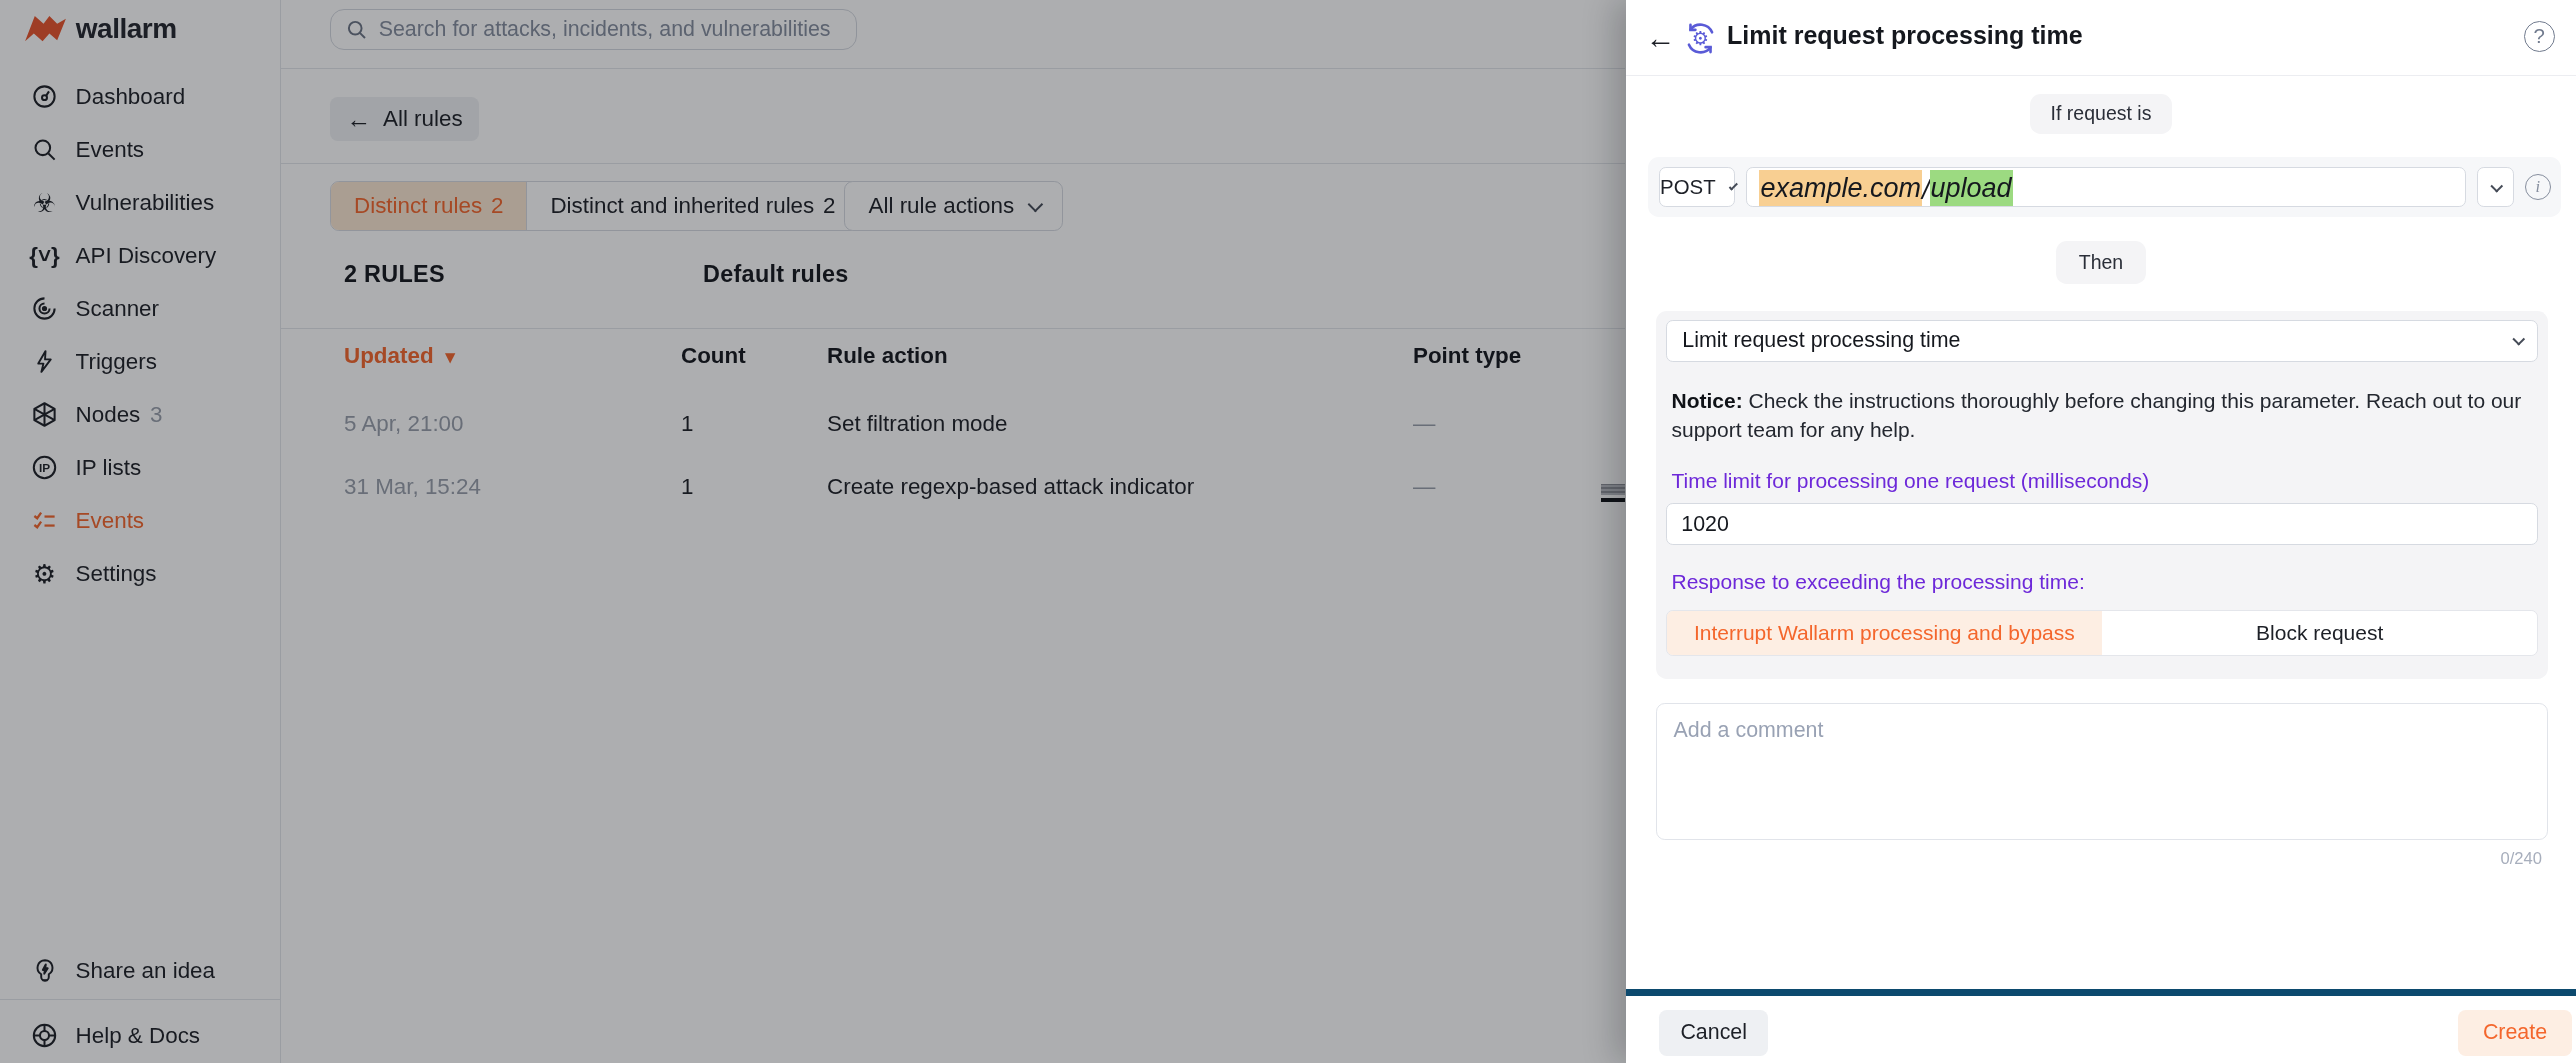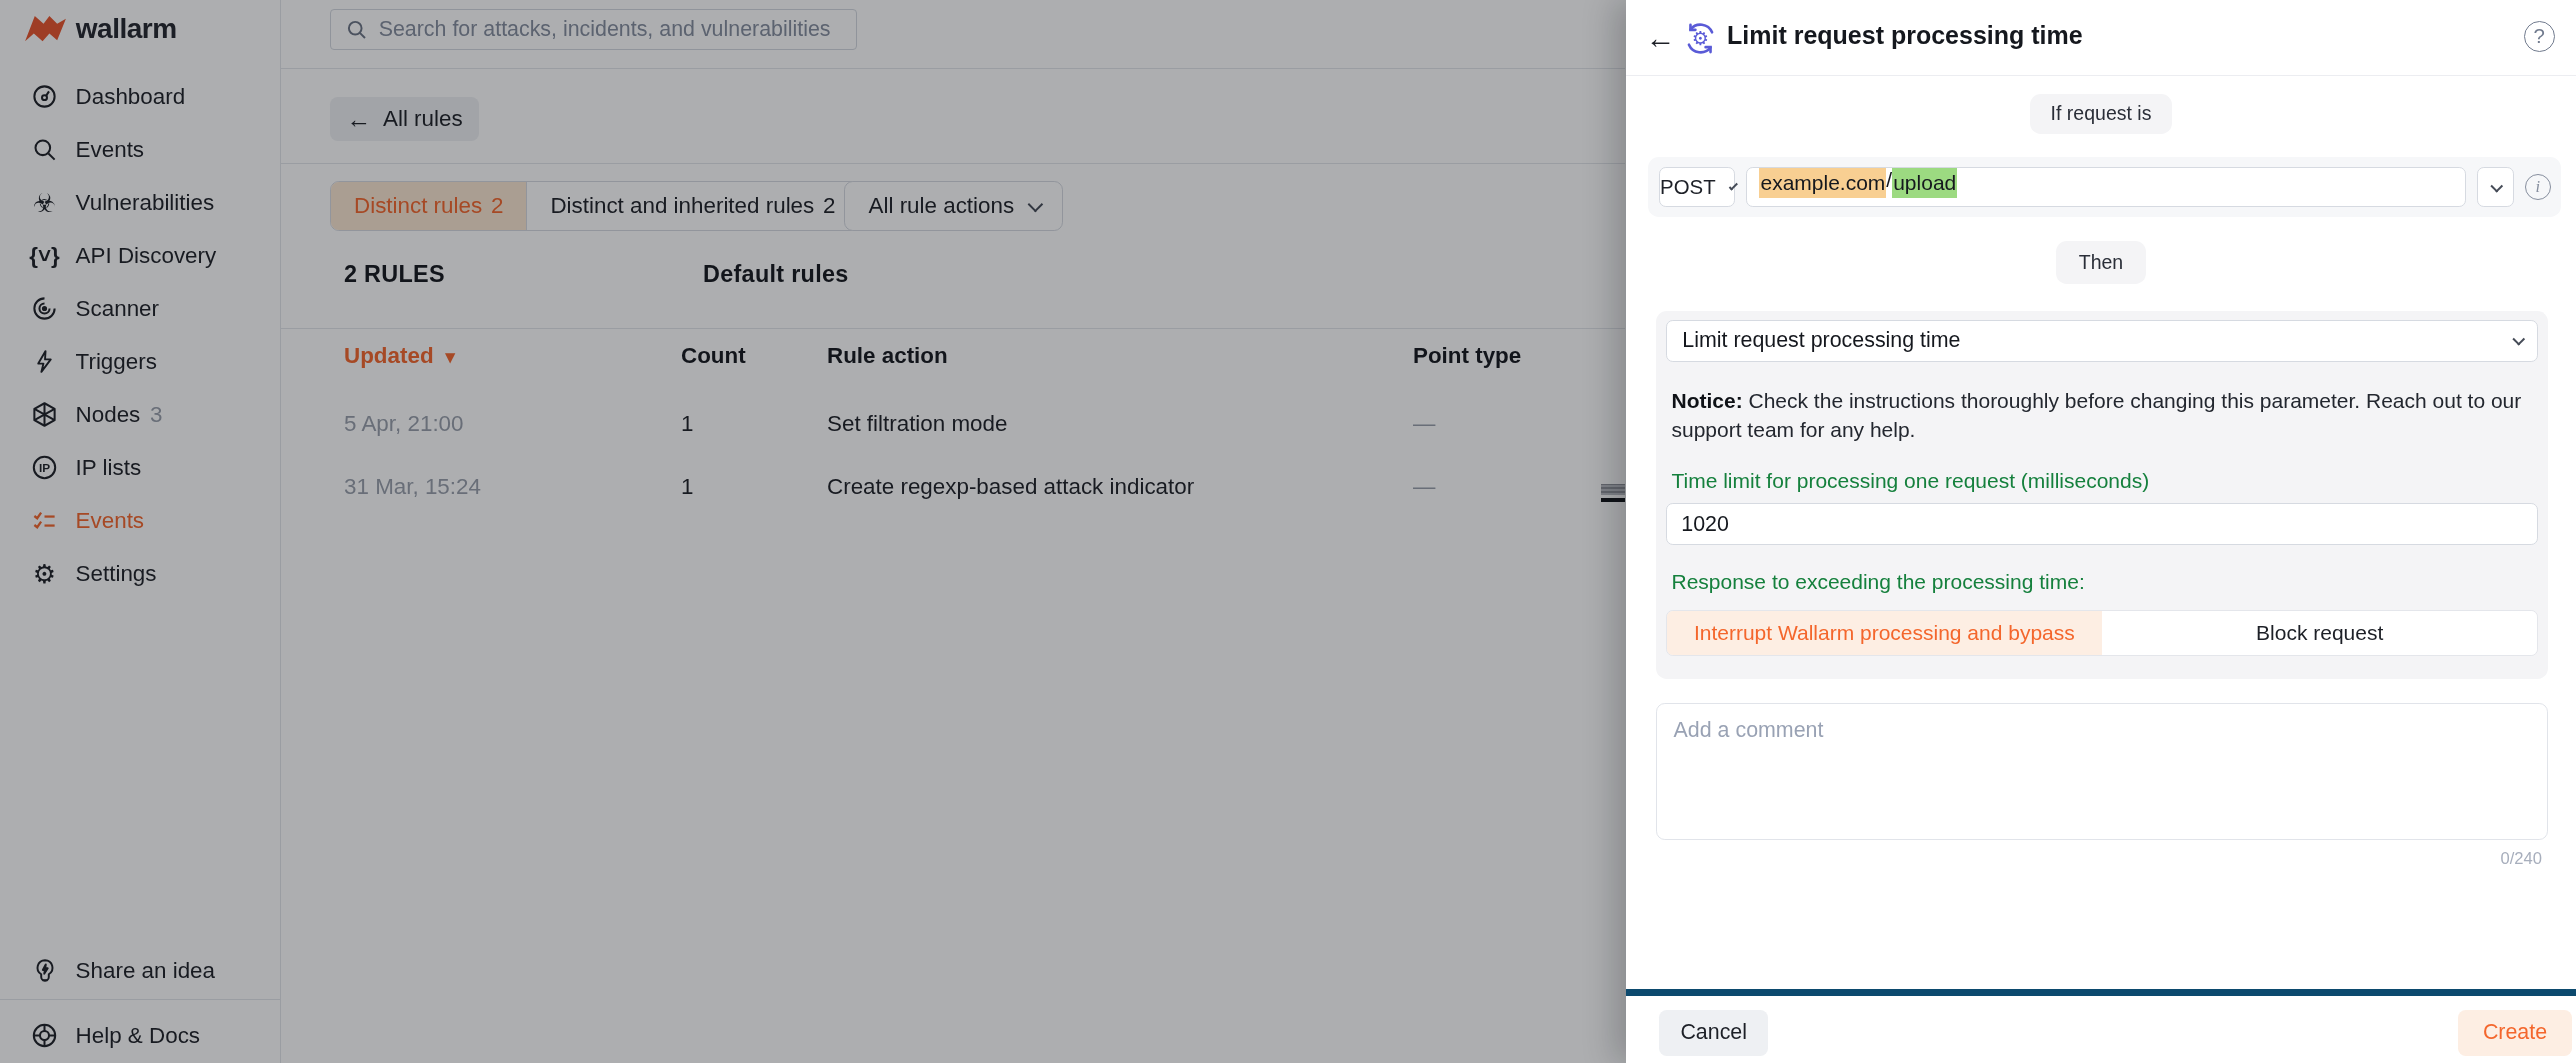--- a/index.html
+++ b/index.html
@@ -19,21 +19,21 @@
   .nav-item .ic { width:35px; display:flex; justify-content:center; align-items:center; }
   .nav-item .lbl { margin-left:13.6px; }
   .nav-item .cnt { margin-left:9.7px; color:#989fab; }
   .nav-item.active, .nav-item.active .lbl { color:#f4662c; }
   .nav-item svg { stroke:#1d2027; }
   .nav-item.active svg { stroke:#f4662c; }
   .glyph { font-size:26px; line-height:1; }
   .nav-bottom-item { position:absolute; left:0; width:100%; }
   .side-div { position:absolute; left:0; top:999px; width:281px; border-top:1px solid #e3e5ea; }
   #topbar { position:absolute; left:281px; top:0; width:1344px; height:69px; border-bottom:1px solid #e3e5ea; }
-  .search-box { position:absolute; left:49px; top:8.8px; width:527px; height:41px; border:1.5px solid #d4d8df; border-radius:4px; display:flex; align-items:center; padding:0 13.6px; gap:10.7px; background:#fff; }
+  .search-box { position:absolute; left:49px; top:8.8px; width:527px; height:41px; border:1.5px solid #d4d8df; border-radius:14px; display:flex; align-items:center; padding:0 13.6px; gap:10.7px; background:#fff; }
   .search-box input { border:none; outline:none; font-size:21.4px; flex:1; font-family:inherit; color:#1d2027; background:transparent; }
   .search-box input::placeholder { color:#848d9e; }
   
   .btn-gray { background:#eef0f3; border:none; border-radius:7.8px; font-family:inherit; font-size:22.4px; color:#1d2027; cursor:pointer; }
   #all-rules-btn { position:absolute; left:330px; top:97px; width:149px; height:44px; display:flex; align-items:center; justify-content:center; gap:11.7px; }
   .hdiv { position:absolute; left:281px; width:1344px; border-top:1px solid #e3e5ea; }
   #tabs { position:absolute; left:330px; top:181px; height:50px; display:flex; border:1px solid #d6dae1; border-radius:8.8px; overflow:hidden; background:#fff; }
   .tab { display:flex; align-items:center; gap:8.8px; padding:0 23px; font-size:22.4px; cursor:pointer; background:#fff; color:#1d2027;text-align:center; }
   .tab + .tab { border-left:1px solid #d6dae1; }
   .tab.active { background:#fbe7d2; color:#f4662c; }
@@ -55,31 +55,31 @@
   #back-arrow { position:absolute; left:19.5px; top:17.5px; font-size:30px; color:#1d2027; cursor:pointer; line-height:39px; }
   #title-icon { position:absolute; left:56px; top:19.5px; }
   #drawer-title { position:absolute; left:101px; top:21.4px; font-size:25px; font-weight:bold; color:#15181e; }
   #help-icon { position:absolute; right:21.4px; top:21.4px; width:31px; height:31px; border:1.9px solid #717b8e; border-radius:50%; color:#717b8e; font-size:20.4px; display:flex; align-items:center; justify-content:center; cursor:pointer; }
   .pill { width:fit-content; margin:0 auto; background:#f4f4f6; border-radius:10.7px; padding:8.8px 20.4px; font-size:19.5px; color:#2a2e38; }
   #if-pill { margin-top:17.5px; }
   #then-pill { margin-top:24px; padding:9.7px 22.4px; }
   #cond-row { margin:23.4px 14.6px 0 22.4px; height:60px; background:#f6f7f9; border-radius:10.7px; display:flex; align-items:center; padding:0 10.7px; gap:10.7px; }
   .wbox { background:#fff; border:1.5px solid #d6dae1; border-radius:6.8px; }
   #method-btn { width:76px; height:40px; display:flex; align-items:center; justify-content:center; gap:14px; font-size:20.4px; cursor:pointer; font-family:inherit; color:#1d2027; }
-  #url-input { flex:1; height:40px; display:flex; align-items:flex-start; padding:0 12.7px; font-size:21px; overflow:hidden; white-space:nowrap; cursor:text; }
+  #url-input { flex:1; height:40px; display:flex; align-items:flex-end; padding:0 12.7px; font-size:27px; overflow:hidden; white-space:nowrap; cursor:text;font-style:italic; }
   .hl-orange { background:#f8cf92; padding:2.9px 1px; }
   .hl-green { background:#9cda81; padding:2.9px 1px; }
   #url-chev-btn { width:37px; height:40px; display:flex; align-items:center; justify-content:center; cursor:pointer; }
   .chev-sm { width:8.8px; height:8.8px; border-right:2.1px solid #454b57; border-bottom:2.1px solid #454b57; transform:rotate(45deg) translateY(-1.9px); display:inline-block; }
   #cond-info { width:26px; height:26px; border:1.9px solid #868e9e; border-radius:50%; color:#868e9e; font-size:16.6px; display:flex; align-items:center; justify-content:center; font-style:italic; font-family:"Liberation Serif",serif; cursor:pointer; }
   #action-panel { margin:27px 28px 0 30px; background:#f4f4f6; border-radius:10.7px; padding:8.8px 9.7px 23.4px 9.7px; }
   #action-select { width:100%; height:42px; background:#fff; border:1.5px solid #d6dae1; border-radius:6.8px; display:flex; align-items:center; justify-content:space-between; padding:0 15.6px; font-size:21.4px; cursor:pointer; color:#15181e; }
   #notice { margin:24px 5.8px 0 5.8px; max-width:862px; font-size:21px; line-height:29px; color:#23272f; }
   #notice b { color:#0f1217; }
-  .fld-label { margin:25px 5.8px 0 5.8px; font-size:21px; color:#15803d; }
+  .fld-label { margin:25px 5.8px 0 5.8px; font-size:21px; color:#6d28d9; }
   #time-input { margin-top:10.7px; width:100%; height:42px; font-size:21.4px; padding:0 14.6px; font-family:inherit; color:#15181e; outline:none; display:block; }
   #resp-toggle { margin-top:15.6px; height:46px; display:flex; border:1px solid #e4e6eb; border-radius:6.8px; overflow:hidden; }
   .tg { flex:1; display:flex; align-items:center; justify-content:center; font-size:21px; cursor:pointer; }
   .tg.selected { background:#fdeee3; color:#f4662c; }
   .tg.plain { background:#fff; color:#1d2027; }
   #comment-box { margin:23.4px 28px 0 30px; }
   #comment-box textarea { width:100%; height:137px; resize:none; border:1.5px solid #e1e4ea; border-radius:8.8px; padding:14.6px 16.6px; font-size:21.4px; font-family:inherit; color:#1d2027; outline:none; }
   #comment-box textarea::placeholder { color:#99a2b4; }
   #char-counter { text-align:right; margin:4.9px 34px 0 0; font-size:16.6px; color:#a7aebc; }
   #drawer-footer { position:absolute; left:0; bottom:0; width:100%; height:74px; border-top:7px solid #0c4a6e; background:#fff; }

